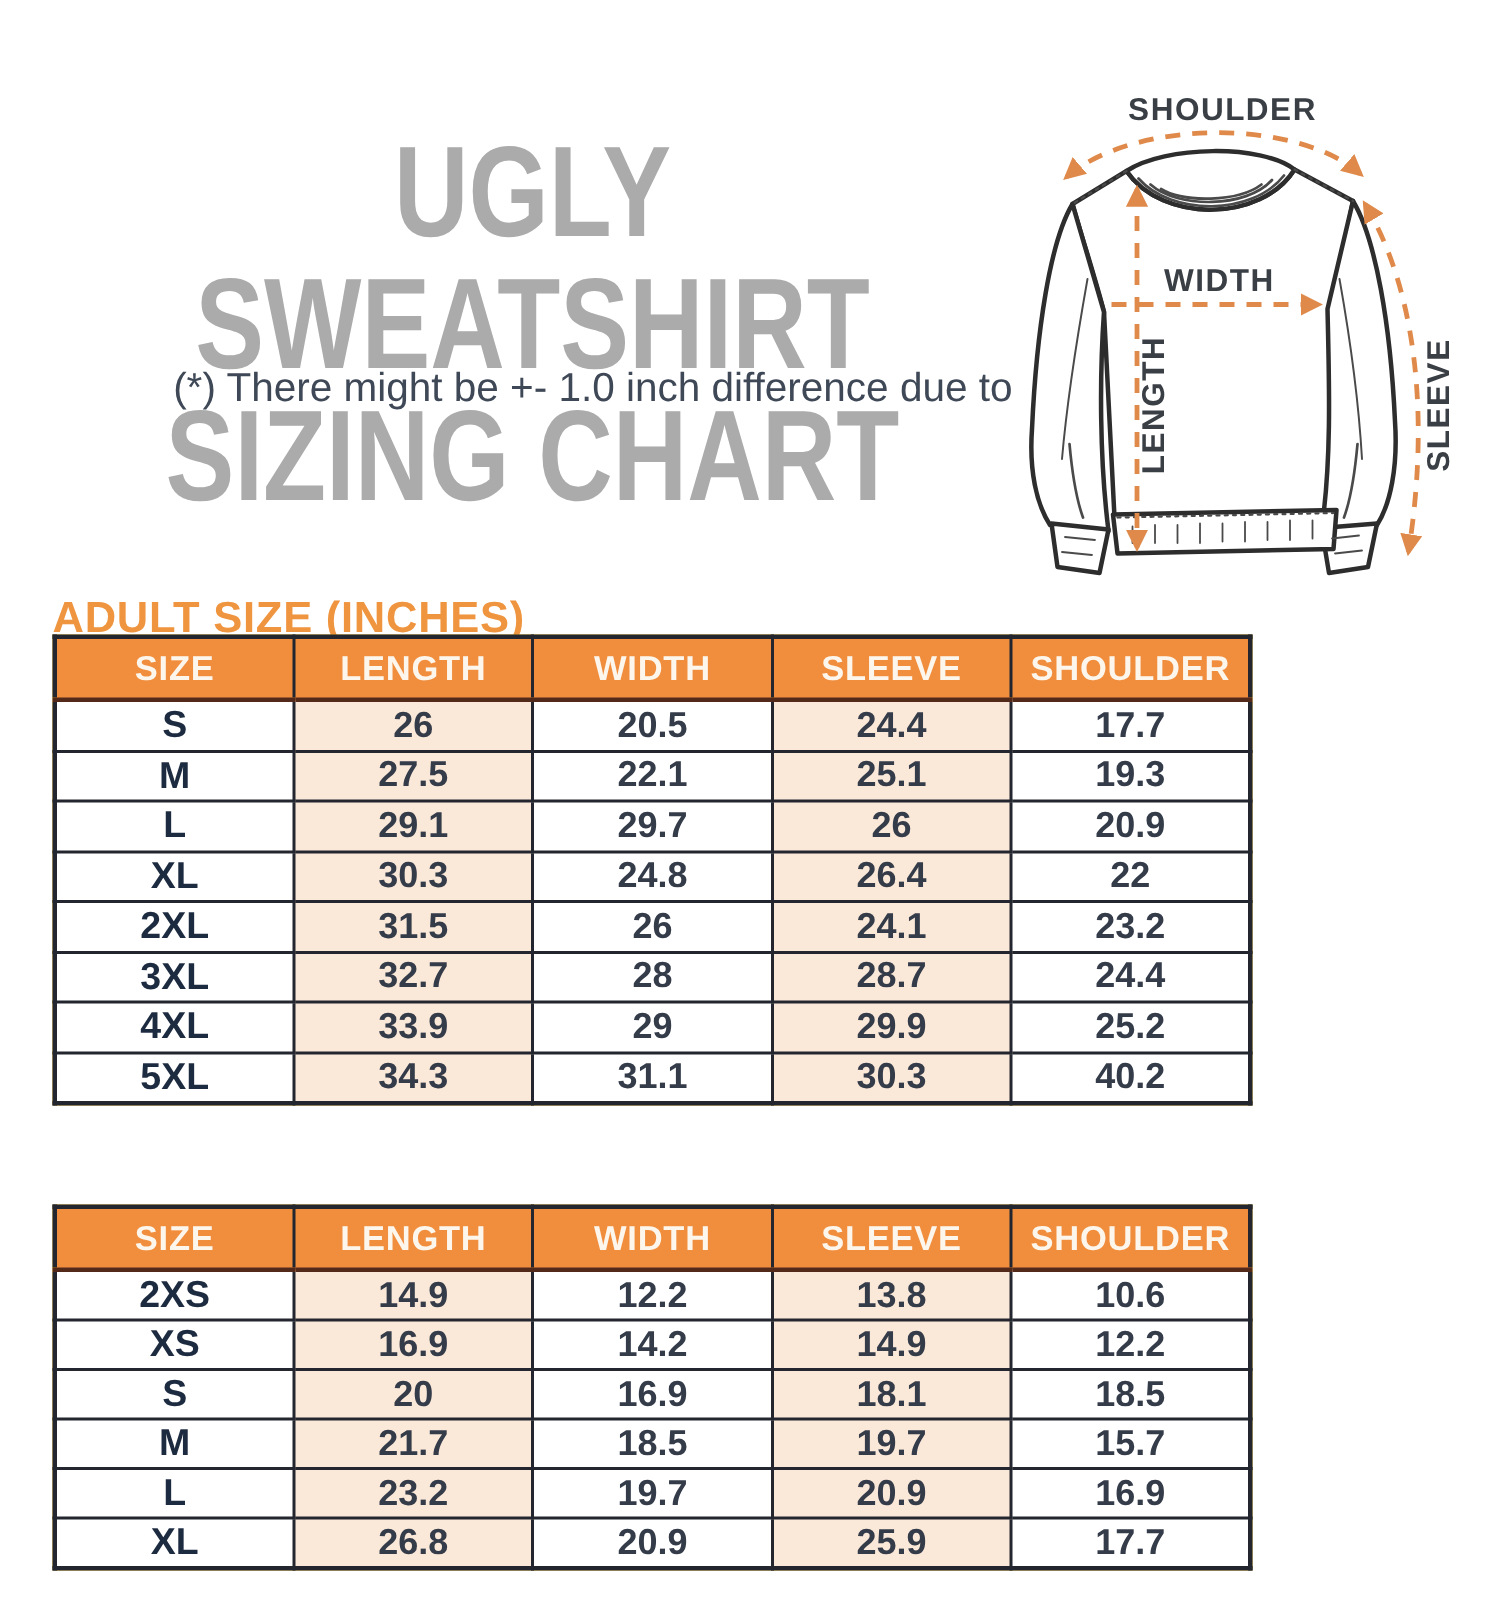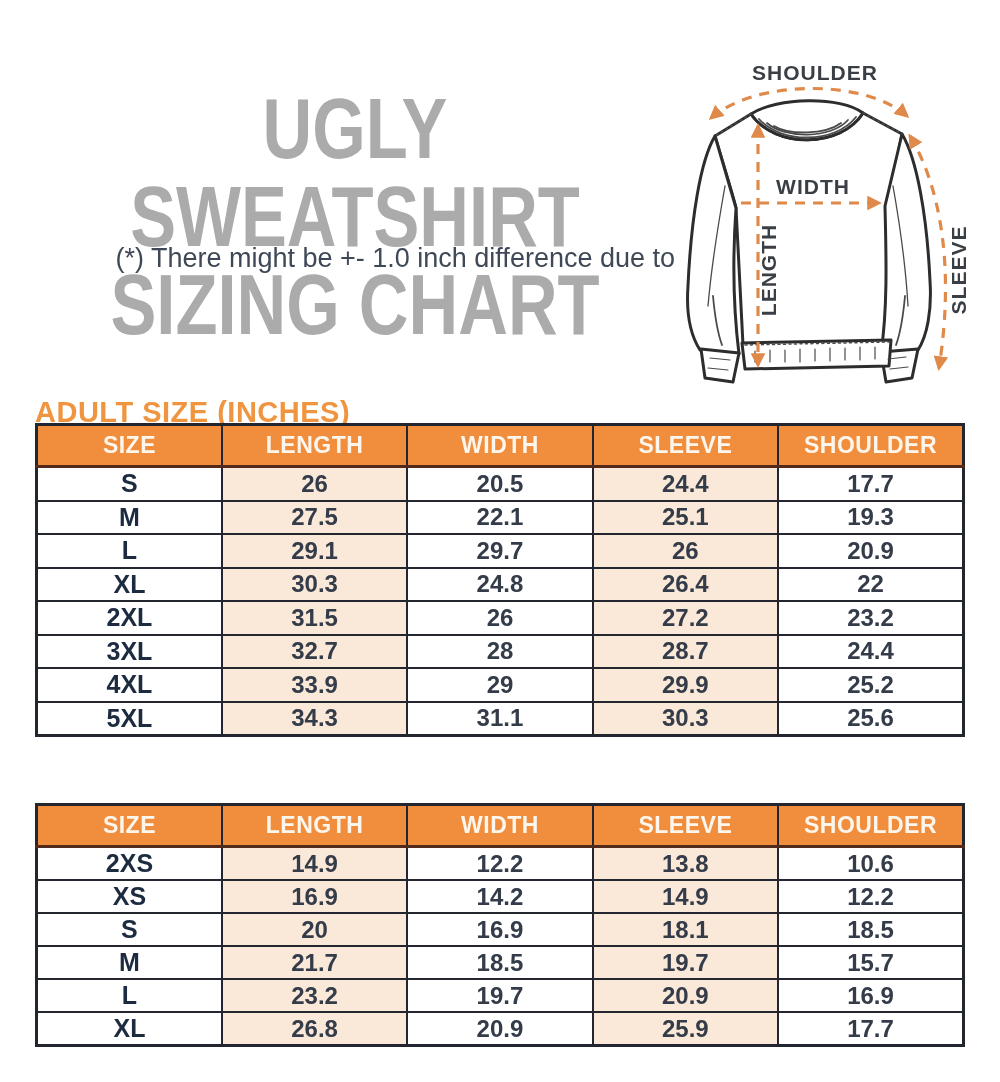--- a/index.html
+++ b/index.html
@@ -21,21 +21,21 @@
   }
   
   .section-heading{
     position:absolute;left:35px;color:var(--orange-text);
     font-size:29px;font-weight:700;letter-spacing:0.5px;
   }
   .heading-adult{top:356px;}
   .heading-kid{top:722px;}
   
   table.size-table{
-    position:absolute;left:35px;width:930px;border-collapse:collapse;
+    position:absolute;left:35px;width:800px;border-collapse:collapse;
     table-layout:fixed;background:#eab308;
     border:3px solid var(--border);
   }
   .table-adult{top:383px;}
   .table-kid{top:763px;}
   .size-table th{
     background:var(--orange);color:#FDF6EC;font-size:23px;font-weight:700;
     letter-spacing:0.5px;height:37px;border:2.5px solid var(--border);
     border-bottom:3px solid #53291a;
   }
@@ -163,21 +163,21 @@
           <td class="size">XL</td>
           <td class="peach">30.3</td>
           <td>24.8</td>
           <td class="peach">26.4</td>
           <td>22</td>
         </tr>
         <tr>
           <td class="size">2XL</td>
           <td class="peach">31.5</td>
           <td>26</td>
-          <td class="peach">27.2</td>
+          <td class="peach">24.1</td>
           <td>23.2</td>
         </tr>
         <tr>
           <td class="size">3XL</td>
           <td class="peach">32.7</td>
           <td>28</td>
           <td class="peach">28.7</td>
           <td>24.4</td>
         </tr>
         <tr>
@@ -185,21 +185,21 @@
           <td class="peach">33.9</td>
           <td>29</td>
           <td class="peach">29.9</td>
           <td>25.2</td>
         </tr>
         <tr>
           <td class="size">5XL</td>
           <td class="peach">34.3</td>
           <td>31.1</td>
           <td class="peach">30.3</td>
-          <td>25.6</td>
+          <td>40.2</td>
         </tr>
       </tbody>
     </table>
 
   <table class="size-table table-kid">
       <thead>
         <tr>
           <th>SIZE</th>
           <th>LENGTH</th>
           <th>WIDTH</th>

